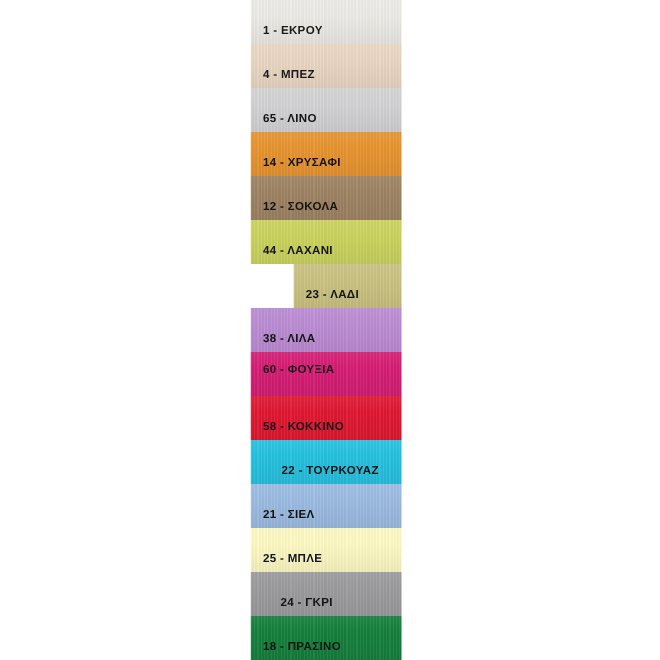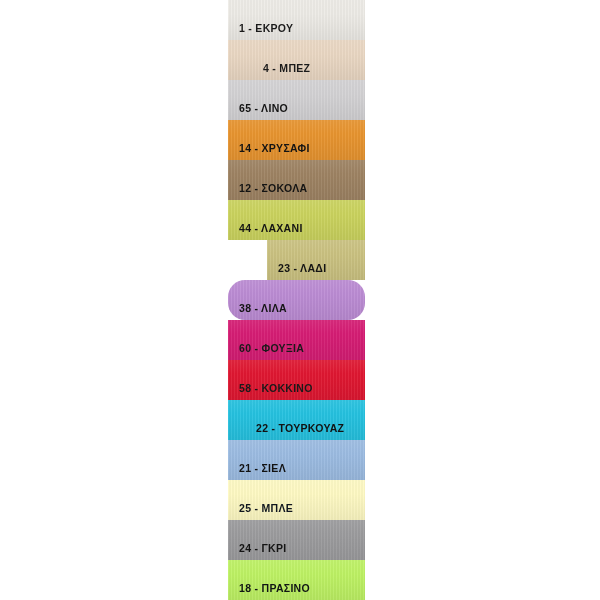--- a/index.html
+++ b/index.html
@@ -77,56 +77,56 @@
   }
 </style>
 </head>
 <body style="background-color: rgb(255, 255, 255);">
 
 <div id="swatch-chart">
   <div id="swatch-column">
       <div class="swatch-band" style="background-color: rgb(237, 235, 230);">
         <span class="swatch-label" style="color: rgb(26, 26, 26);">1 - ΕΚΡΟΥ</span>
       </div>
-      <div class="swatch-band" style="background-color: rgb(234, 215, 195); padding-left: 24px;">
+      <div class="swatch-band" style="background-color: rgb(234, 215, 195);">
         <span class="swatch-label" style="color: rgb(26, 26, 26);">4 - ΜΠΕΖ</span>
       </div>
       <div class="swatch-band" style="background-color: rgb(211, 210, 212);">
         <span class="swatch-label" style="color: rgb(20, 20, 20);">65 - ΛΙΝΟ</span>
       </div>
       <div class="swatch-band" style="background-color: rgb(232, 148, 47);">
         <span class="swatch-label" style="color: rgb(20, 20, 20);">14 - ΧΡΥΣΑΦΙ</span>
       </div>
       <div class="swatch-band" style="background-color: rgb(158, 131, 99);">
         <span class="swatch-label" style="color: rgb(20, 20, 20);">12 - ΣΟΚΟΛΑ</span>
       </div>
       <div class="swatch-band" style="background-color: rgb(203, 211, 94);">
         <span class="swatch-label" style="color: rgb(20, 20, 20);">44 - ΛΑΧΑΝΙ</span>
       </div>
       <div class="swatch-band" style="background-color: rgb(203, 194, 129); margin-left: 39px;">
         <span class="swatch-label" style="color: rgb(20, 20, 20);">23 - ΛΑΔΙ</span>
       </div>
-      <div class="swatch-band" style="background-color: rgb(188, 140, 212); border-radius: 17px;">
+      <div class="swatch-band" style="background-color: rgb(188, 140, 212);">
         <span class="swatch-label" style="color: rgb(20, 20, 20);">38 - ΛΙΛΑ</span>
       </div>
-      <div class="swatch-band" style="background-color: rgb(214, 29, 116);">
+      <div class="swatch-band" style="background-color: rgb(214, 29, 116); align-items: center;">
         <span class="swatch-label" style="color: rgb(26, 26, 26);">60 - ΦΟΥΞΙΑ</span>
       </div>
       <div class="swatch-band" style="background-color: rgb(224, 23, 49);">
         <span class="swatch-label" style="color: rgb(26, 26, 26);">58 - ΚΟΚΚΙΝΟ</span>
       </div>
       <div class="swatch-band" style="background-color: rgb(37, 194, 224);">
         <span class="swatch-label" style="color: rgb(18, 18, 18); padding-left: 28px;">22 - ΤΟΥΡΚΟΥΑΖ</span>
       </div>
       <div class="swatch-band" style="background-color: rgb(156, 188, 226);">
         <span class="swatch-label" style="color: rgb(18, 18, 18);">21 - ΣΙΕΛ</span>
       </div>
       <div class="swatch-band" style="background-color: #fef9c3;">
         <span class="swatch-label" style="color: rgb(16, 22, 31);">25 - ΜΠΛΕ</span>
       </div>
       <div class="swatch-band" style="background-color: rgb(156, 156, 158);">
-        <span class="swatch-label" style="color: rgb(20, 20, 20);">24 - ΓΚΡΙ</span>
+        <span class="swatch-label" style="color: rgb(20, 20, 20); margin-left: 16px;">24 - ΓΚΡΙ</span>
       </div>
-      <div class="swatch-band" style="background-color: #bef264;">
+      <div class="swatch-band" style="background-color: #15803d;">
         <span class="swatch-label" style="color: rgb(16, 22, 20);">18 - ΠΡΑΣΙΝΟ</span>
       </div>
     </div>
 </div>
 
 </body></html>

